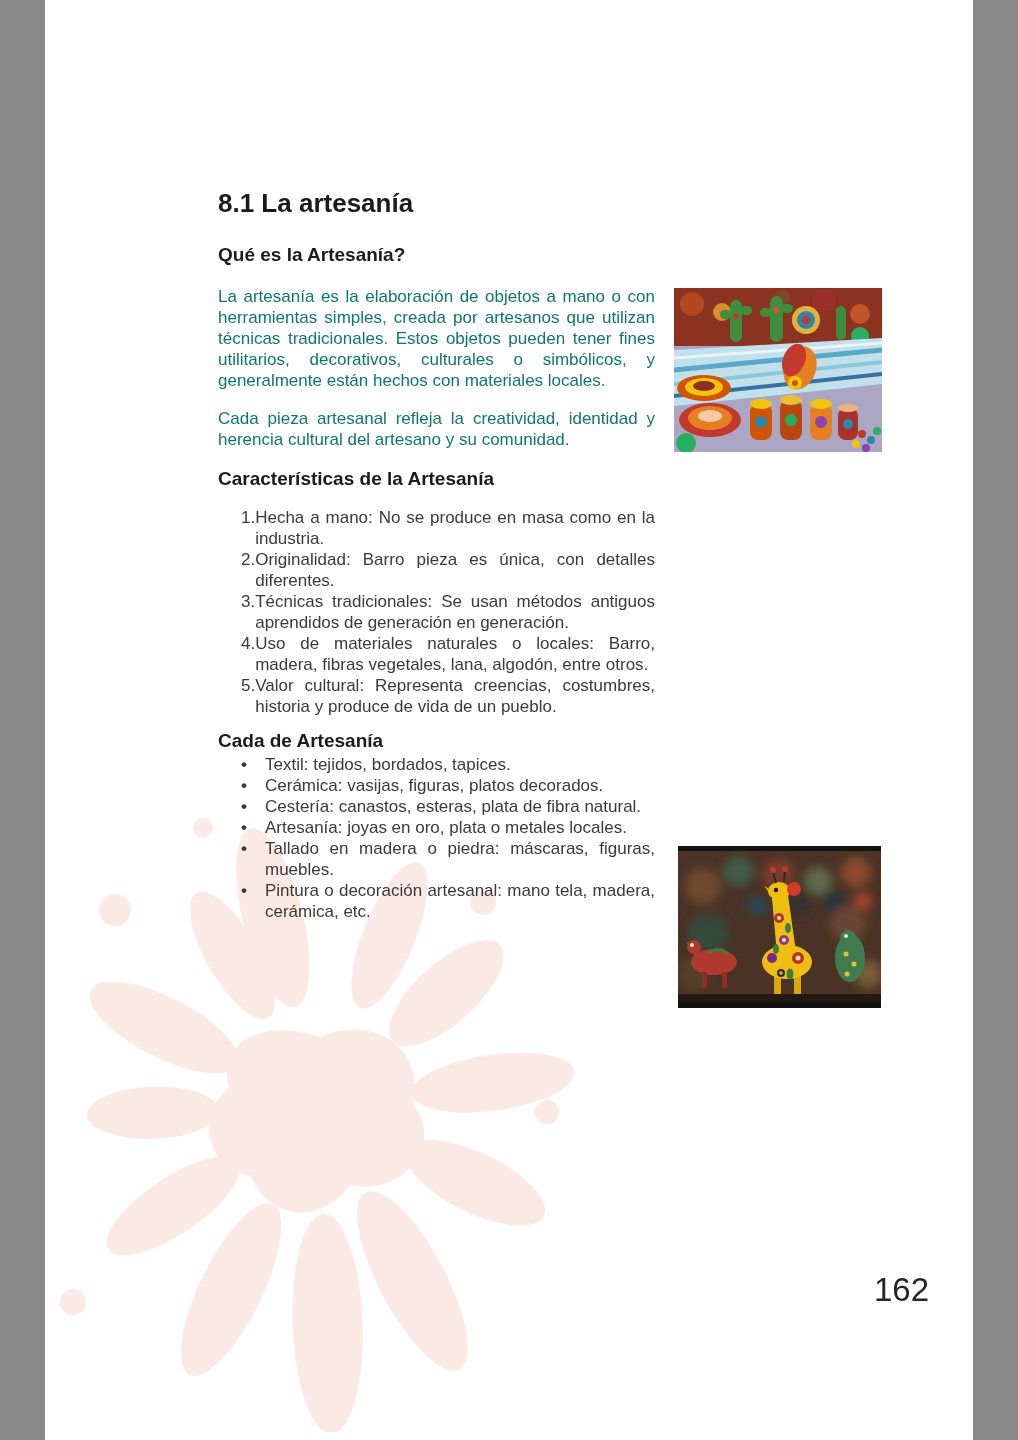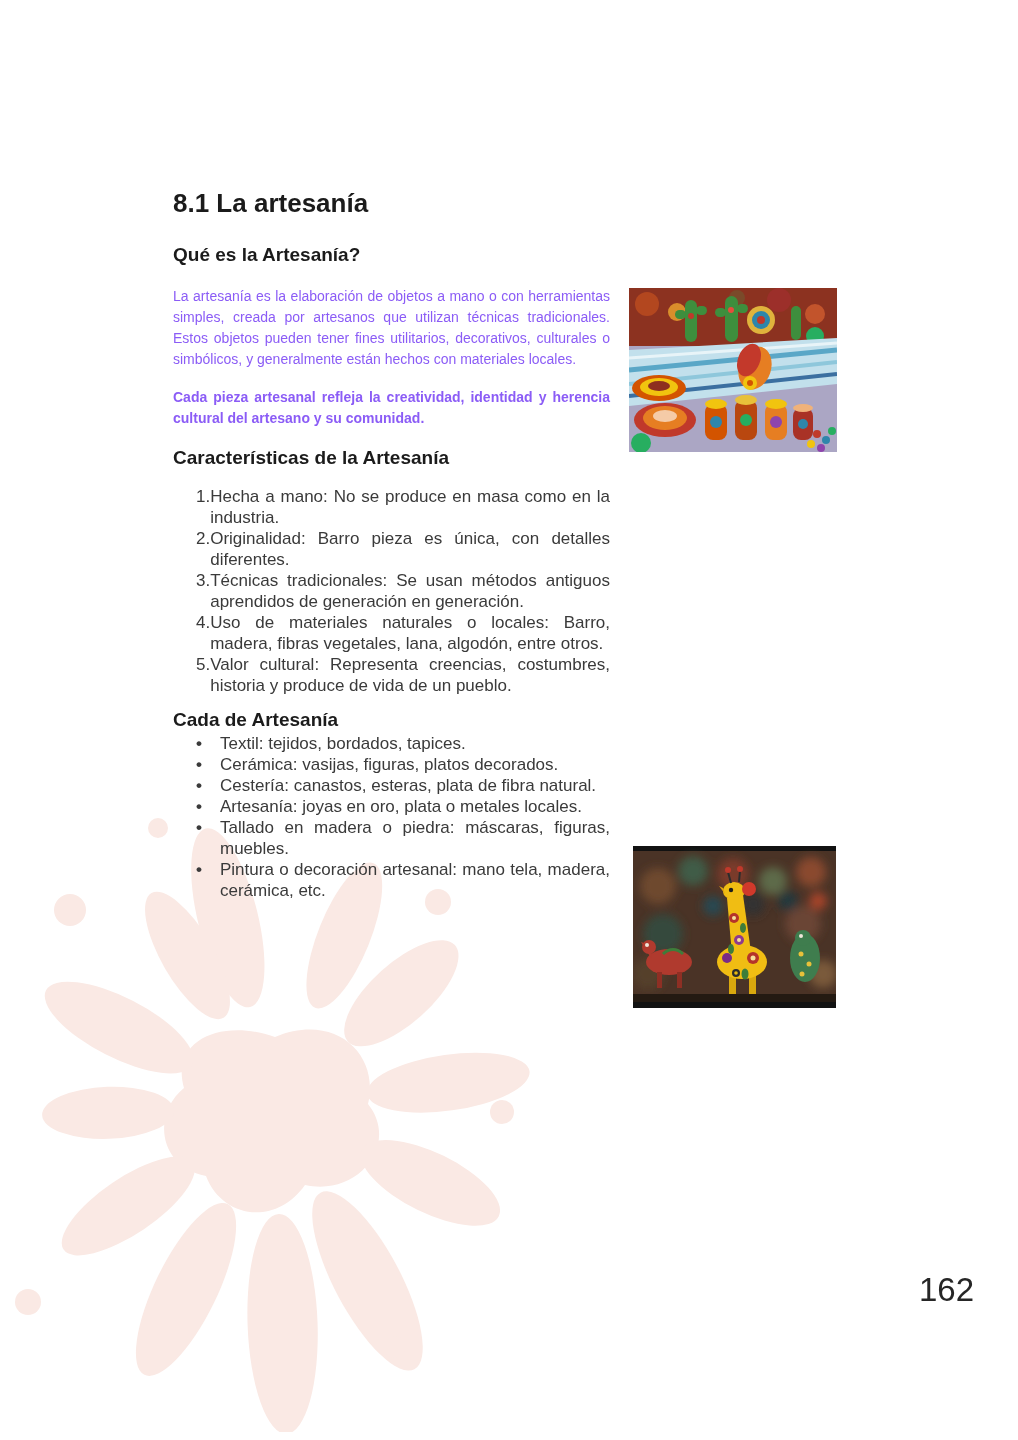--- a/index.html
+++ b/index.html
@@ -1,41 +1,41 @@
 <!DOCTYPE html>
 <html><head>
 <meta charset="utf-8">
 <style>
   html,body{margin:0;padding:0;background:#888;}
   .page{
     position:relative;
-    width:1018px;height:1440px;
+    width:928px;height:1440px;
     margin:0 auto;
     background:#ffffff;
     overflow:hidden;
     font-family:"Liberation Sans","DejaVu Sans",sans-serif;
     color:#3a3a3a;
   }
   
   .splash{position:absolute;left:-30px;top:782px;z-index:0;color:#fae9e4;}
   
   .content{position:absolute;left:173px;top:0;width:437px;z-index:1;}
   h1.doc-title{
     margin:186px 0 0;
     font-size:26px;line-height:34px;font-weight:700;color:#1b1b1b;
   }
   h2.doc-h2{
     margin:0;font-size:19px;line-height:24px;font-weight:700;color:#1b1b1b;
   }
   #intro-heading{margin-top:23px;}
   p.body-text{
-    margin:0;font-size:14px;line-height:21px;text-align:justify;color:#8b5cf6;
+    margin:0;font-size:17px;line-height:21px;text-align:justify;color:#0f766e;
   }
   #intro-p1{margin-top:19px;}
-  #intro-p2{margin-top:17px;font-weight:bold;}
+  #intro-p2{margin-top:17px;}
   #caracteristicas-heading{margin-top:17px;}
   .doc-list{margin-top:16px;padding-left:23px;font-size:17px;line-height:21px;color:#3a3a3a;}
   #tipos-heading{margin-top:12px;}
   #tipos-list{margin-top:1px;}
   .li-row{display:flex;align-items:flex-start;}
   .li-marker{flex:0 0 auto;white-space:pre;}
   .num-style .li-marker{min-width:13px;}
   .bullet-style .li-marker{min-width:24px;font-weight:700;}
   .li-text{flex:1 1 auto;text-align:justify;}
   

